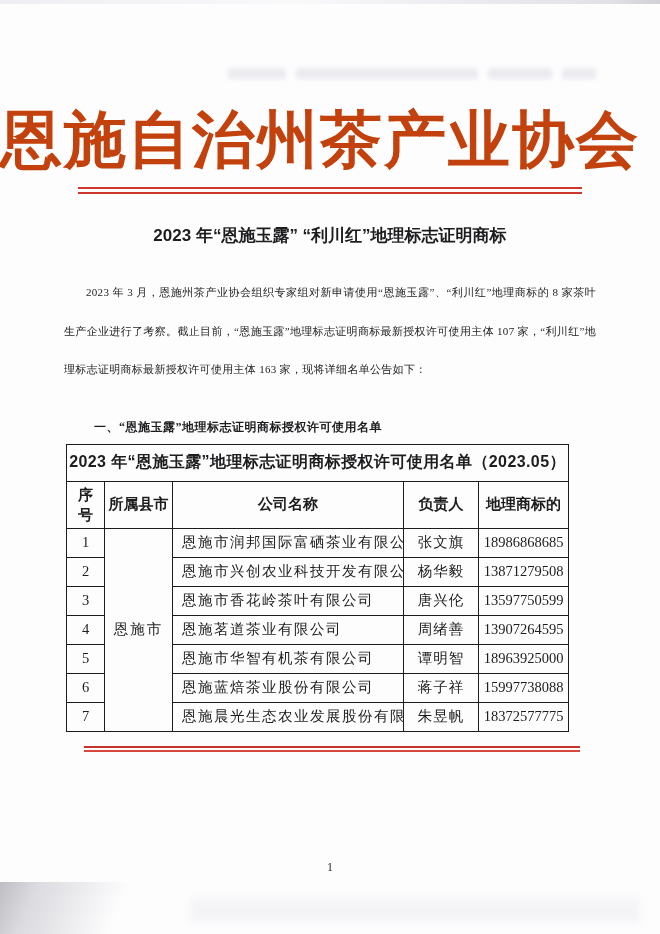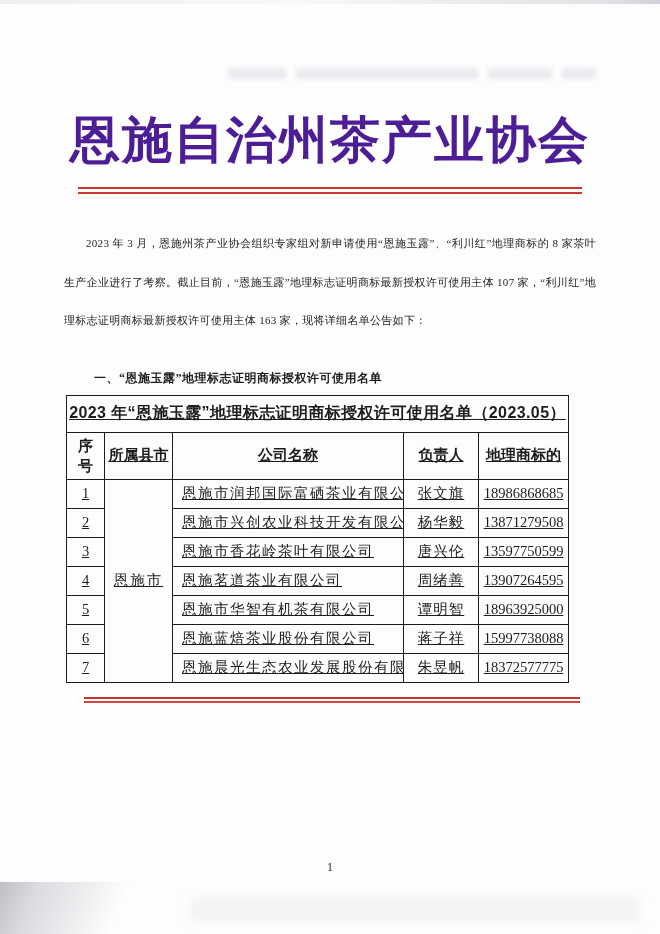--- a/index.html
+++ b/index.html
@@ -30,25 +30,25 @@
     background:#ebebf0;filter:blur(4px);opacity:.5;border-radius:3px;
   }
   .corner-shadow{
     position:absolute;left:0;bottom:0;width:215px;height:52px;
     background:linear-gradient(112deg,#a9a9af 0%,#cfcfd5 16%,rgba(250,250,252,0) 55%);
     opacity:.75;
   }
   
   .org-title{
     margin:108px 0 0 0;
-    text-align:center;
-    font-size:50px;line-height:65px;
+    text-align:left;
+    font-size:62px;line-height:65px;
     font-weight:bold;
     letter-spacing:2px;
-    color:#4c1d95;
+    color:#c2410c;
   }
   .red-double-rule{
     width:504px;margin:14px auto 0 auto;
     height:3px;
     border-top:2px solid #cf372c;
     border-bottom:2px solid #cf372c;
   }
   
   .doc-title{margin-top:30px;text-align:center;font-family:"Liberation Sans", sans-serif;}
   .doc-title-line{font-size:17px;font-weight:bold;line-height:23px;}
@@ -66,21 +66,20 @@
     margin:30px 16px 0 94px;
     font-size:12px;font-weight:bold;
     letter-spacing:.5px;
   }
   
   .auth-table{
     margin:8px 0 0 66px;
     width:502px;
     border-collapse:collapse;
     table-layout:fixed;
-    text-decoration:underline;
   }
   .auth-table,.auth-table td,.auth-table th{
     border:1.6px solid #1c1c1c;
   }
   .auth-table td,.auth-table th{
     padding:0;overflow:hidden;white-space:nowrap;
   }
   .title-row td{
     height:36px;text-align:center;
     font-family:"Liberation Sans", sans-serif;
@@ -122,20 +121,21 @@
     <span class="ghost-bar gb2"></span>
     <span class="ghost-bar gb3"></span>
     <span class="ghost-bar gb4"></span>
   </div>
 
   <h1 class="org-title">恩施自治州茶产业协会</h1>
 
   <div class="red-double-rule"></div>
 
   <div class="doc-title">
+    <div class="doc-title-line">2023 年“恩施玉露” “利川红”地理标志证明商标</div>
   </div>
 
   <p class="body-text">2023 年 3 月，恩施州茶产业协会组织专家组对新申请使用“恩施玉露”、“利川红”地理商标的 8 家茶叶生产企业进行了考察。截止目前，“恩施玉露”地理标志证明商标最新授权许可使用主体 107 家，“利川红”地理标志证明商标最新授权许可使用主体 163 家，现将详细名单公告如下：</p>
 
   <div class="section-heading">一、“恩施玉露”地理标志证明商标授权许可使用名单</div>
 
   <table class="auth-table">
     <colgroup>
       <col style="width:38px">
       <col style="width:68px">

